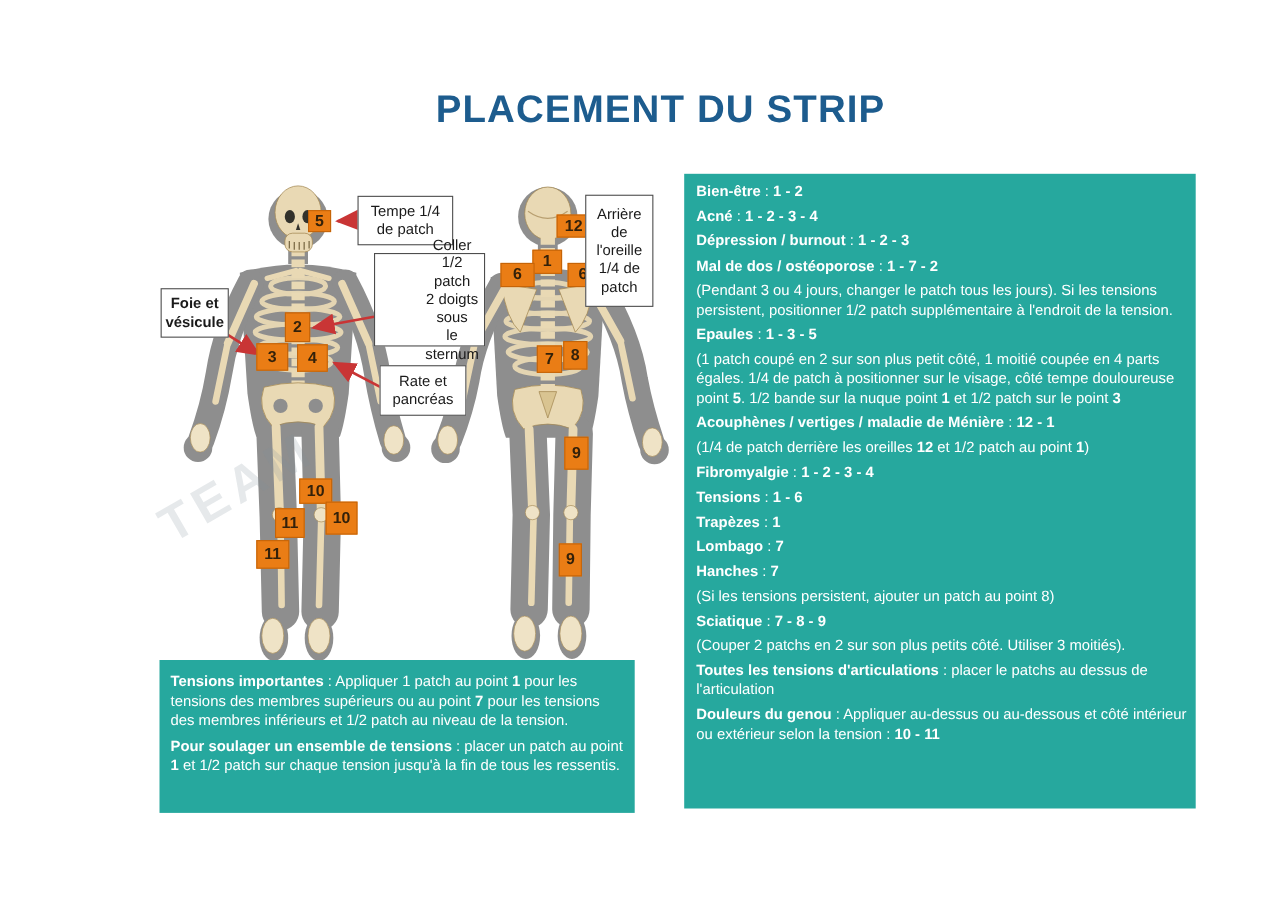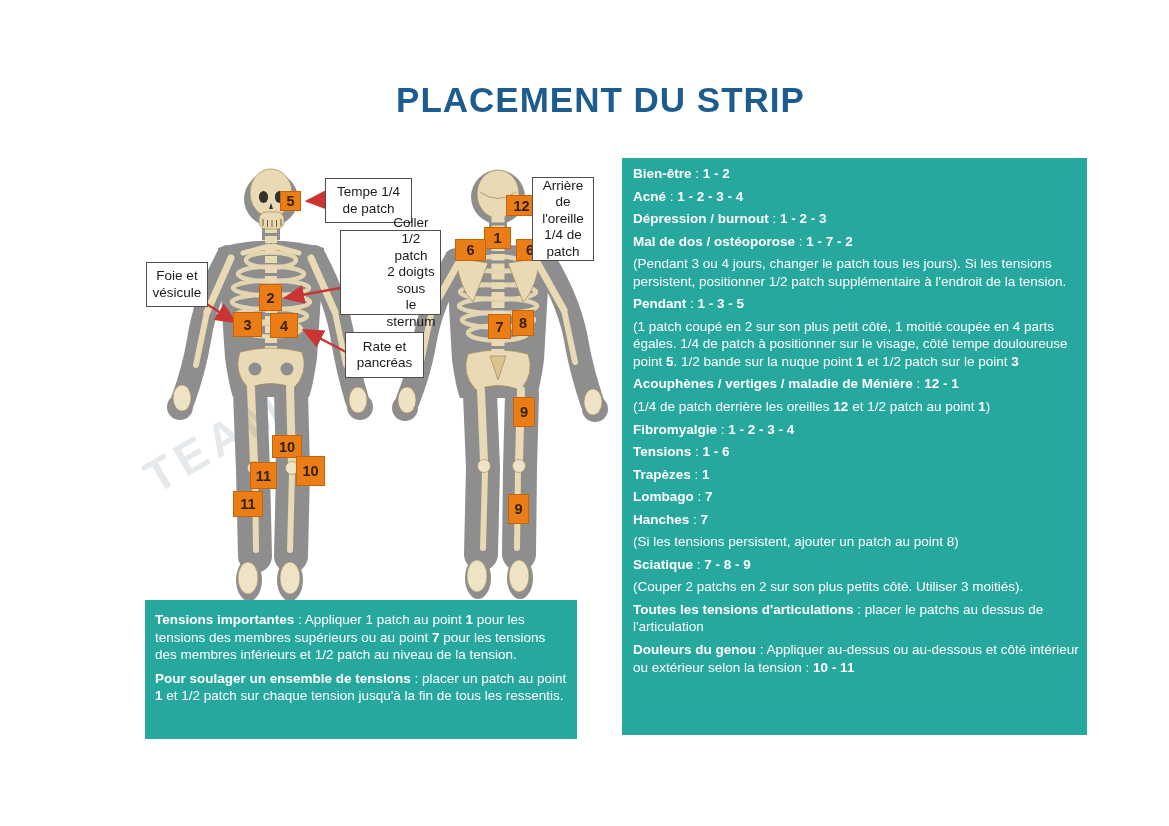--- a/index.html
+++ b/index.html
@@ -198,42 +198,42 @@
       <div class="marker" style="left: 513px; top: 397px; width: 22px; height: 30px;">9</div>
       <div class="marker" style="left: 508px; top: 494px; width: 21px; height: 30px;">9</div>
     </div>
 
   <div class="callout" style="left:325px;top:178px;width:87px;height:45px;text-align:center;">Tempe 1/4
 de patch</div>
   <div class="callout" style="left:340px;top:230px;width:101px;height:85px;padding-left:44px;">Coller 1/2
 patch
 2 doigts sous
 le sternum</div>
-  <div class="callout" style="left:146px;top:262px;width:62px;height:45px;">Foie et
+  <div class="callout" style="left:146px;top:262px;width:62px;height:45px;font-weight:bold;">Foie et
 vésicule</div>
   <div class="callout" style="left:345px;top:332px;width:79px;height:46px;">Rate et
 pancréas</div>
-  <div class="callout" style="left:532px;top:177px;width:62px;height:84px;">Arrière
+  <div class="callout" style="left:532px;top:177px;width:62px;height:102px;">Arrière
 de
 l'oreille
 1/4 de
 patch</div>
 
   <div class="box-left" id="leftBox">
       <div class="para"><span class="b">Tensions importantes</span><span> : Appliquer 1 patch au point </span><span class="b">1</span><span> pour les tensions des membres supérieurs ou au point </span><span class="b">7</span><span> pour les tensions des membres inférieurs et 1/2 patch au niveau de la tension.</span></div>
       <div class="para"><span class="b">Pour soulager un ensemble de tensions</span><span> : placer un patch au point </span><span class="b">1</span><span> et 1/2 patch sur chaque tension jusqu'à la fin de tous les ressentis.</span></div>
     </div>
 
   <div class="panel-right" id="rightPanel">
       <div class="entry"><span class="b">Bien-être</span><span> : </span><span class="b">1 - 2</span></div>
       <div class="entry"><span class="b">Acné</span><span> : </span><span class="b">1 - 2 - 3 - 4</span></div>
       <div class="entry"><span class="b">Dépression / burnout</span><span> : </span><span class="b">1 - 2 - 3</span></div>
       <div class="entry"><span class="b">Mal de dos / ostéoporose</span><span> : </span><span class="b">1 - 7 - 2</span></div>
       <div class="entry"><span>(Pendant 3 ou 4 jours, changer le patch tous les jours). Si les tensions persistent, positionner 1/2 patch supplémentaire à l'endroit de la tension.</span></div>
-      <div class="entry"><span class="b">Pendant</span><span> : </span><span class="b">1 - 3 - 5</span></div>
+      <div class="entry"><span class="b">Epaules</span><span> : </span><span class="b">1 - 3 - 5</span></div>
       <div class="entry"><span>(1 patch coupé en 2 sur son plus petit côté, 1 moitié coupée en 4 parts égales. 1/4 de patch à positionner sur le visage, côté tempe douloureuse point </span><span class="b">5</span><span>. 1/2 bande sur la nuque point </span><span class="b">1</span><span> et 1/2 patch sur le point </span><span class="b">3</span></div>
       <div class="entry"><span class="b">Acouphènes / vertiges / maladie de Ménière</span><span> :  </span><span class="b">12 - 1</span></div>
       <div class="entry"><span>(1/4 de patch derrière les oreilles </span><span class="b">12</span><span> et 1/2 patch au point </span><span class="b">1</span><span>)</span></div>
       <div class="entry"><span class="b">Fibromyalgie</span><span> : </span><span class="b">1 - 2 - 3 - 4</span></div>
       <div class="entry"><span class="b">Tensions</span><span> : </span><span class="b">1 - 6</span></div>
       <div class="entry"><span class="b">Trapèzes</span><span> : </span><span class="b">1</span></div>
       <div class="entry"><span class="b">Lombago</span><span> : </span><span class="b">7</span></div>
       <div class="entry"><span class="b">Hanches</span><span> : </span><span class="b">7</span></div>
       <div class="entry"><span>(Si les tensions persistent, ajouter un patch au point 8)</span></div>
       <div class="entry"><span class="b">Sciatique</span><span> : </span><span class="b">7 - 8 - 9</span></div>

